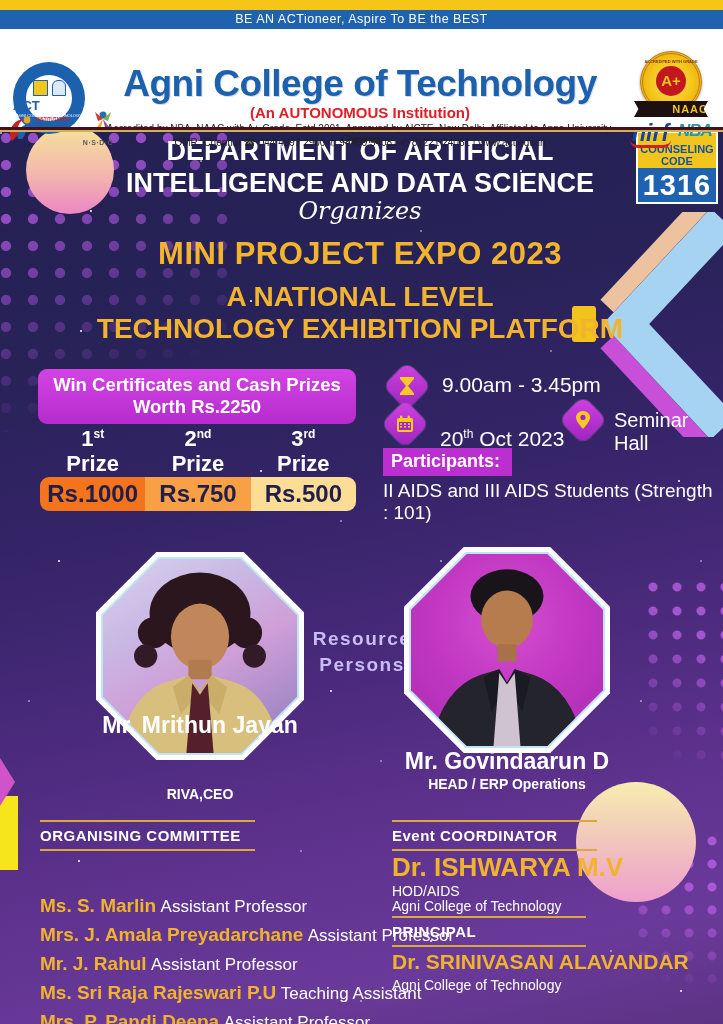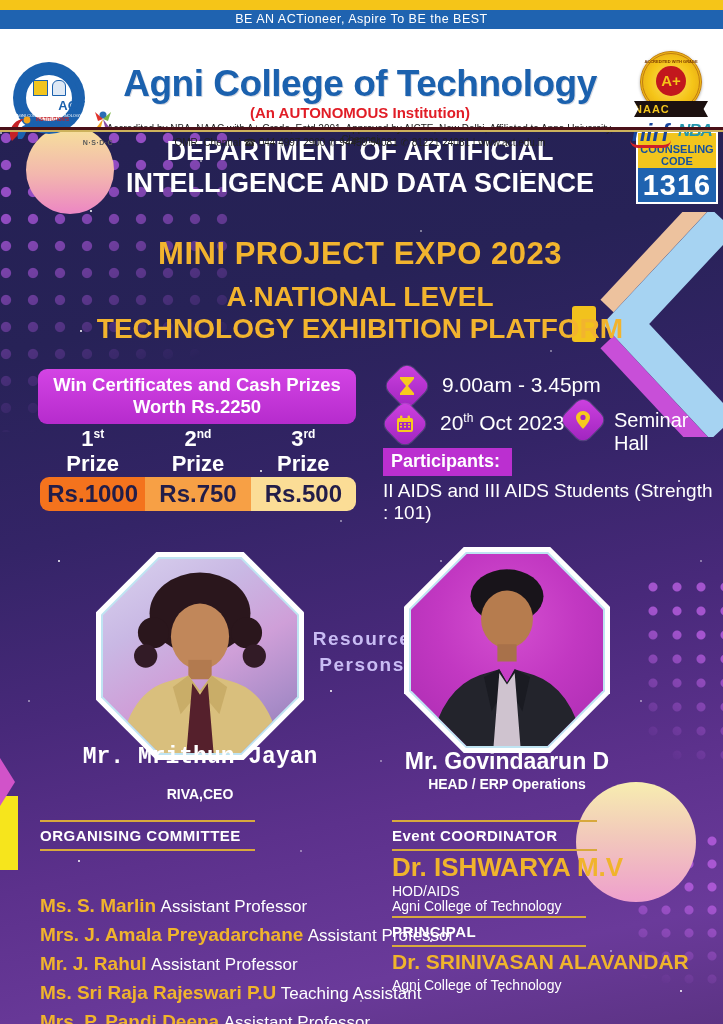--- a/index.html
+++ b/index.html
@@ -20,39 +20,39 @@
   .autonomous{left:100px;top:75px;width:520px;text-align:center;
     font-size:15px;font-weight:bold;color:#e11d26;}
   .accr{left:95px;width:530px;text-align:center;font-size:10px;color:#222;}
   .accr1{top:94px;} .accr2{top:108px;}
   
   .act-logo{left:13px;top:33px;width:72px;height:72px;}
   .act-gear{position:absolute;inset:0;border-radius:50%;border:6px dashed #1b61ae;background:#1b61ae;box-sizing:border-box;}
   .act-inner{position:absolute;inset:11px;border-radius:50%;background:#fff;border:2px solid #1b61ae;box-sizing:border-box;}
   .act-chip{position:absolute;left:20px;top:18px;width:13px;height:14px;background:#f2c51d;border:1px solid #1b61ae;}
   .act-bell{position:absolute;left:39px;top:18px;width:12px;height:14px;background:#dfe9f5;border:1px solid #1b61ae;border-radius:6px 6px 0 0;}
-  .act-text{position:absolute;left:0;top:36px;width:72px;text-align:right;font-size:13px;font-weight:bold;color:#1b61ae;}
+  .act-text{position:absolute;left:0;top:36px;width:72px;text-align:left;font-size:13px;font-weight:bold;color:#1b61ae;}
   .act-sub{position:absolute;left:2px;top:51px;width:68px;text-align:center;font-size:4px;color:#fff;}
   
   .iic{left:8px;top:82px;width:62px;height:40px;}
   .iic-blob{position:absolute;left:0;top:2px;width:26px;height:30px;}
   .iic-text{position:absolute;left:28px;top:6px;width:34px;font-size:4.6px;font-weight:bold;color:#c52127;line-height:5.4px;}
   .iic-text .blue{color:#1b61ae;}
   .nsdc{left:74px;top:80px;width:48px;height:44px;text-align:center;}
   .nsdc-label{position:absolute;left:0;top:30px;width:48px;font-size:7px;color:#5a5a5a;font-weight:bold;letter-spacing:.5px;}
   
   .naac-seal{left:640px;top:22px;width:62px;height:62px;border-radius:50%;
     background:radial-gradient(circle,#fbe06a 0%,#f5c518 55%,#e09c14 100%);
     border:3px double #c07d10;box-sizing:border-box;box-shadow:0 1px 3px rgba(0,0,0,.35);}
   .naac-arc{position:absolute;left:0;top:5px;width:100%;text-align:center;font-size:4px;color:#7a3b00;font-weight:bold;}
   .naac-core{position:absolute;left:13px;top:12px;width:30px;height:30px;border-radius:50%;background:#c2171d;
     color:#f5c518;font-size:15px;font-weight:bold;text-align:center;line-height:30px;}
   .naac-ribbon{left:634px;top:72px;width:74px;height:16px;background:#1c1110;
     clip-path:polygon(0 0,100% 0,94% 50%,100% 100%,0 100%,6% 50%);
-    color:#f2c51d;font-size:11px;font-weight:bold;text-align:left;line-height:16px;letter-spacing:1px;}
+    color:#f2c51d;font-size:11px;font-weight:bold;text-align:right;line-height:16px;letter-spacing:1px;}
   .nirf{left:630px;top:92px;font-size:23px;font-weight:bold;font-style:italic;color:#16449c;line-height:24px;
     border-bottom:3px solid #d12026;border-radius:0 0 8px 8px;padding:0 2px;}
   .nba{left:678px;top:92px;font-size:17px;font-weight:bold;font-style:italic;color:#2496ad;letter-spacing:-1px;}
   
   .dots{z-index:1;pointer-events:none;}
   .dots-tl{left:0;top:132px;width:230px;height:300px;
     background-image:radial-gradient(circle at 6px 6px,rgba(168,85,216,.85) 4.6px,transparent 5.6px);
     background-size:27px 27px;
     -webkit-mask-image:linear-gradient(155deg,#000 20%,transparent 78%);
     mask-image:linear-gradient(155deg,#000 20%,transparent 78%);}
@@ -211,20 +211,21 @@
   </div>
   <div class="abs hr-sep"></div>
 
   <div class="abs counsel">
     <div class="counsel-label">COUNSELING CODE</div>
     <div class="counsel-code">1316</div>
   </div>
 
   <div class="abs z3 dept dept1">DEPARTMENT OF ARTIFICIAL</div>
   <div class="abs z3 dept dept2">INTELLIGENCE AND DATA SCIENCE</div>
+  <div class="abs z3 organizes">Organizes</div>
   <div class="abs z3 expo-title">MINI PROJECT EXPO 2023</div>
   <div class="abs z3 expo-sub sub1">A NATIONAL LEVEL</div>
   <div class="abs z3 expo-sub sub2">TECHNOLOGY EXHIBITION PLATFORM</div>
 
   <div class="abs z3 win-box">
     <div>Win Certificates and Cash Prizes</div>
     <div>Worth Rs.2250</div>
   </div>
   <div class="abs z3 ranks">
     <div class="rank-col">
@@ -264,21 +265,21 @@
       <g fill="#f7ca1e">
         <rect x="5" y="9.2" width="2" height="1.6"></rect>
           <rect x="9" y="9.2" width="2" height="1.6"></rect>
           <rect x="13" y="9.2" width="2" height="1.6"></rect>
         <rect x="5" y="12" width="2" height="1.6"></rect>
           <rect x="9" y="12" width="2" height="1.6"></rect>
           <rect x="13" y="12" width="2" height="1.6"></rect>
       </g>
     </svg>
   </div>
-  <div class="abs sched-text" style="left:440px;top:411px;">
+  <div class="abs sched-text" style="left:440px;top:427px;">
     <span>20</span><sup style="font-size:12px;">th</sup><span> Oct 2023</span>
   </div>
 
   <div class="abs z3 diamond" style="left:566px;top:403px;">
     <svg width="20" height="20" viewBox="0 0 20 20">
       <path d="M10 1 C5.9 1 3 4 3 7.6 C3 12 10 19 10 19 C10 19 17 12 17 7.6 C17 4 14.1 1 10 1 Z" fill="#f7ca1e"></path>
       <circle cx="10" cy="7.4" r="2.6" fill="#a426c6"></circle>
     </svg>
   </div>
   <div class="abs sched-text" style="left:614px;top:409px;font-size:20px;">Seminar Hall</div>
@@ -315,21 +316,21 @@
         <ellipse cx="50" cy="22" rx="19" ry="14" fill="#18141a"></ellipse>
         <ellipse cx="50" cy="34" rx="13.5" ry="15" fill="#b67c4e"></ellipse>
         <rect x="45" y="47" width="10" height="9" fill="#a8714a"></rect>
         <path d="M10 100 Q16 70 36 63 L46 60 L50 67 L54 60 L64 63 Q84 70 90 100 Z" fill="#23242c"></path>
         <path d="M46 60 L50 67 L42 82 L38 64 Z" fill="#1a1b22"></path>
         <path d="M54 60 L50 67 L58 82 L62 64 Z" fill="#1a1b22"></path>
         <path d="M46 62 L50 68 L54 62 L57 100 L43 100 Z" fill="#cfc3cf"></path>
       </svg>
     </div>
   </div>
-  <div class="abs cap-name" style="left:75px;top:744px;width:250px;font-family:Liberation Mono, monospace;">Mr. Mrithun Jayan</div>
+  <div class="abs cap-name" style="left:75px;top:712px;width:250px;">Mr. Mrithun Jayan</div>
   <div class="abs cap-role" style="left:75px;top:786px;width:250px;">RIVA,CEO</div>
   <div class="abs cap-name" style="left:382px;top:748px;width:250px;">Mr. Govindaarun D</div>
   <div class="abs cap-role" style="left:382px;top:776px;width:250px;">HEAD / ERP Operations</div>
 
   <div class="abs z3" style="left:40px;top:820px;">
     <div class="block-heading">ORGANISING COMMITTEE</div>
   </div>
   <div class="abs committee-list">
     <div class="member">
       <span class="name">Ms. S. Marlin</span>

